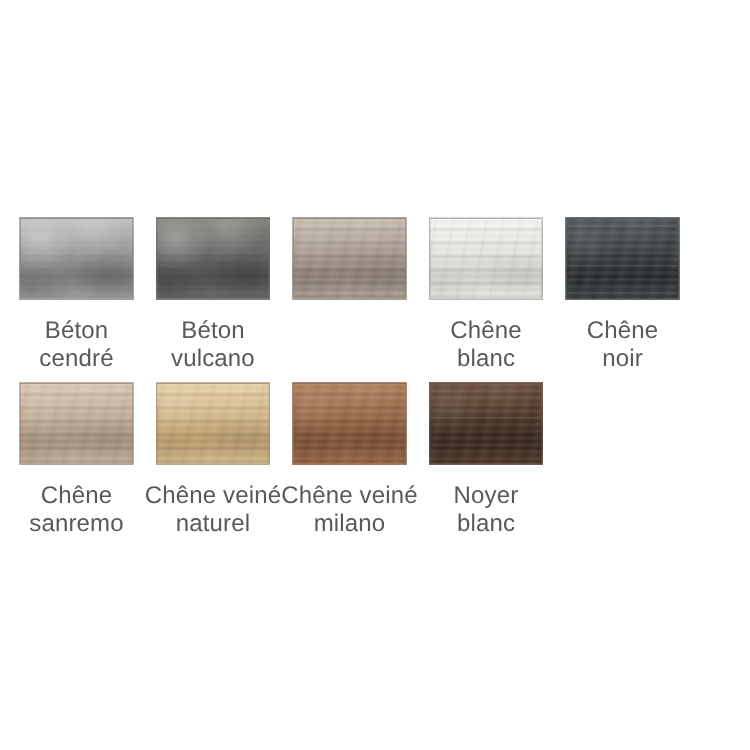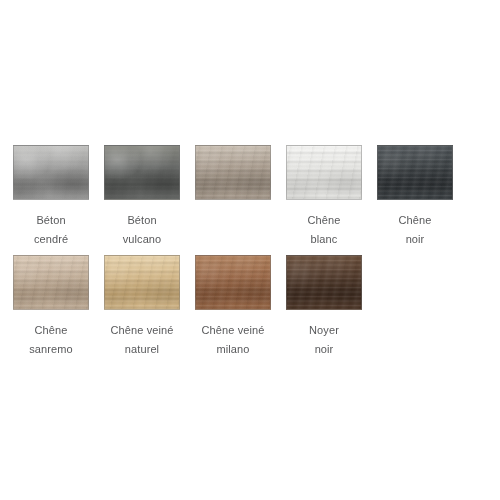--- a/index.html
+++ b/index.html
@@ -97,21 +97,21 @@
   }
   .tile-concrete .grain-h { opacity: 0.25; }
   .tile-concrete .grain-v { opacity: 0.20; }
   .tile-wood .mottle { opacity: 0.35; }
 
   .swatch-label {
     margin-top: 11px;
     width: 96px;
     text-align: center;
     color: #58595b;
-    font-size: 11px;
+    font-size: 16px;
     line-height: 19px;
     letter-spacing: 0.1px;
     font-weight: 400;
     white-space: pre-line;
   }
 </style>
 </head>
 <body>
 
 <div id="swatch-board">
@@ -188,16 +188,16 @@
         <div class="swatch-label">Chêne veiné
 milano</div>
       </div>
       <div class="swatch-cell">
         <div class="swatch-tile tile-wood" style="background-color: rgb(80, 57, 42); background-image: linear-gradient(rgb(106, 78, 58) 0%, rgb(80, 57, 42) 38%, rgb(58, 40, 29) 72%, rgb(80, 57, 42) 100%);">
           <span class="grain-h"></span>
           <span class="grain-v"></span>
           <span class="mottle"></span>
         </div>
         <div class="swatch-label">Noyer
-noir</div>
+blanc</div>
       </div>
     </div>
   </div>
 
 </body></html>

